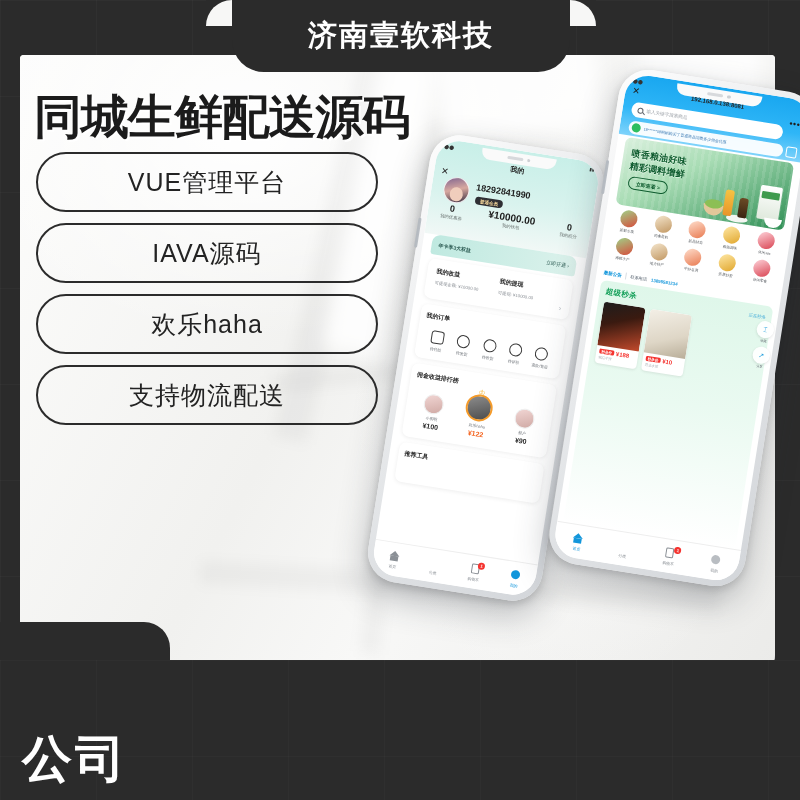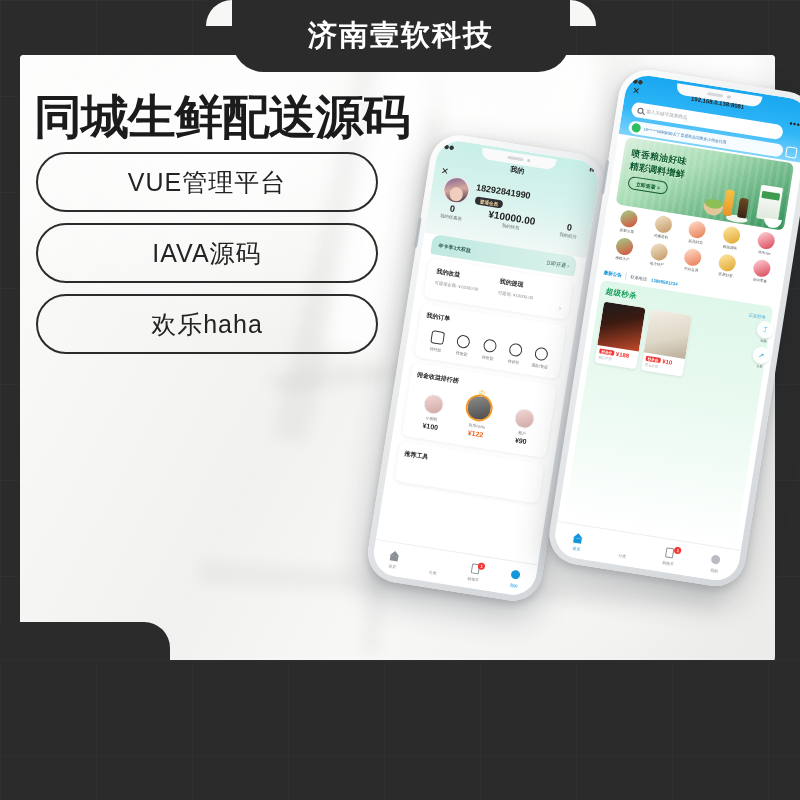--- a/index.html
+++ b/index.html
@@ -479,20 +479,21 @@
     <span class="badge-mask-r"></span>
     <span class="badge-text">济南壹软科技</span>
   </div>
 
   <div class="title">同城生鲜配送源码</div>
 
   <div class="pills">
     <div class="pill">VUE管理平台</div>
     <div class="pill">IAVA源码</div>
     <div class="pill">欢乐haha</div>
+    <div class="pill">支持物流配送</div>
   </div>
 
   <div class="phone" id="phoneA">
     <div class="btn-side" style="top:88px;height:30px;"></div>
     <div class="screen">
       <div class="pa-top"></div>
       <div class="statusbar">
         <span>⬤⬤</span>
         <span>▮▮</span>
       </div>
@@ -783,15 +784,16 @@
       </div>
     </div>
   </div>
 
   <div class="watermark">壹软</div>
   <div class="wm-swirl"></div>
 
   <div class="footer-tab"></div>
   <div class="footer"></div>
   <div class="zhengui">
+    <div>公司</div>
   </div>
 
 </div>
 
 </body></html>

